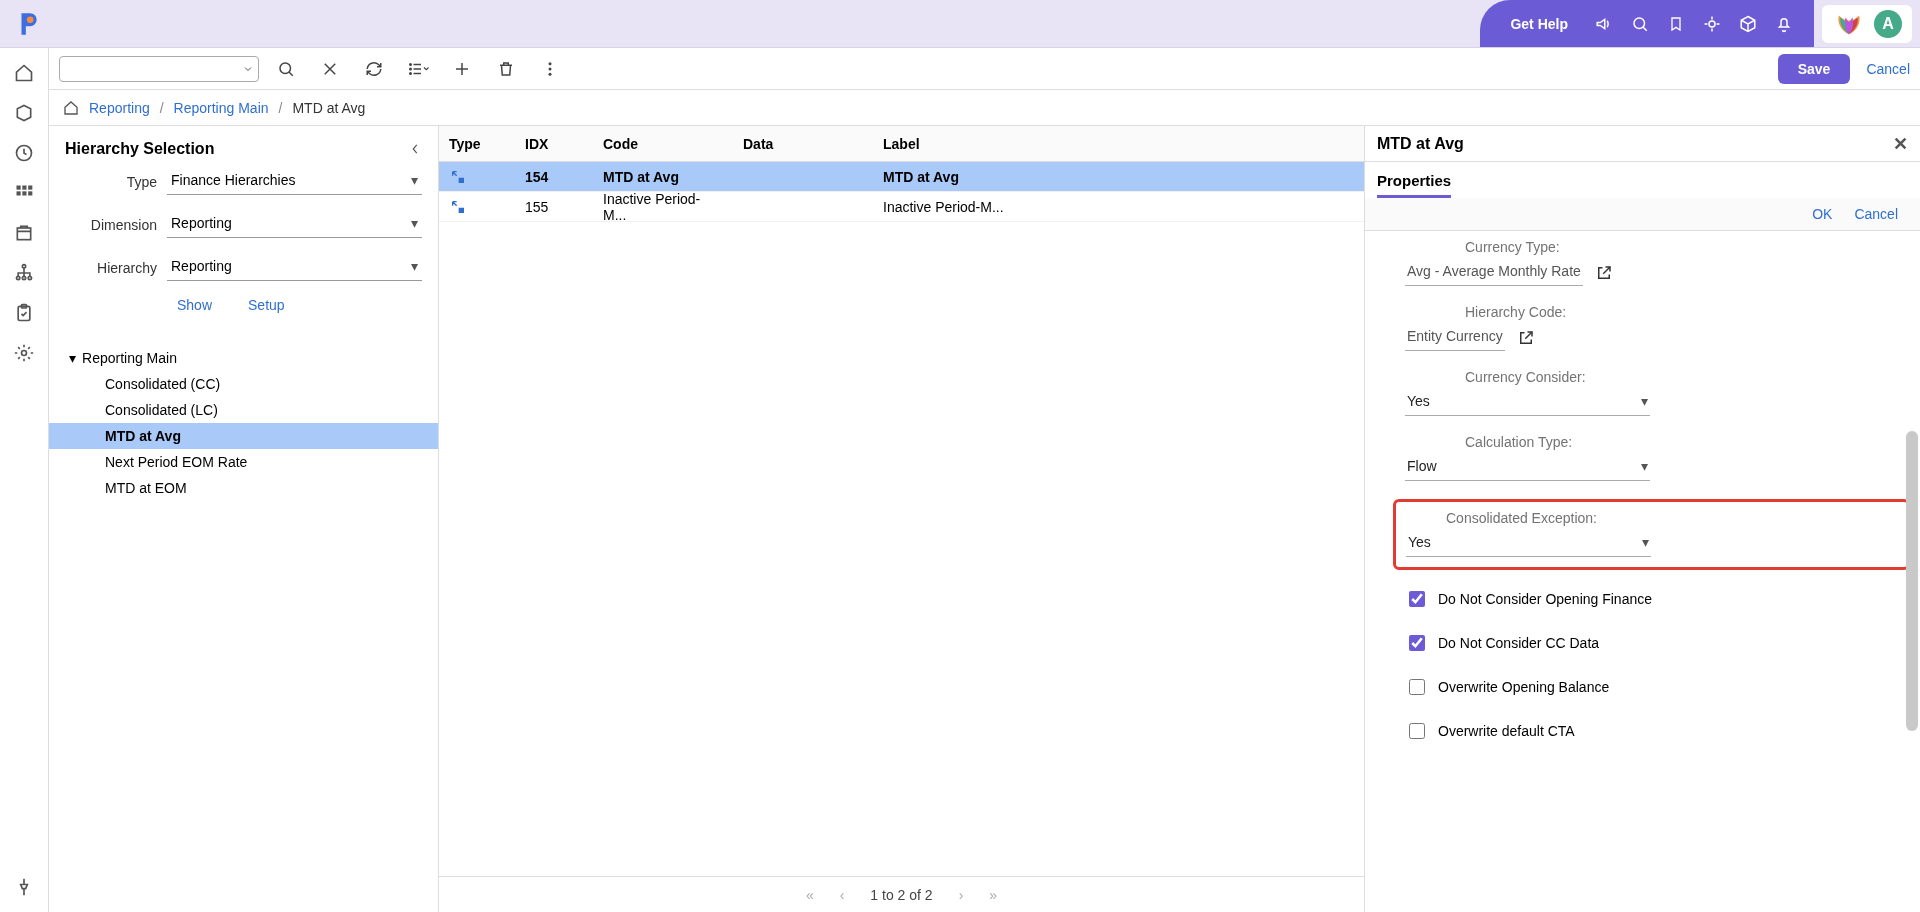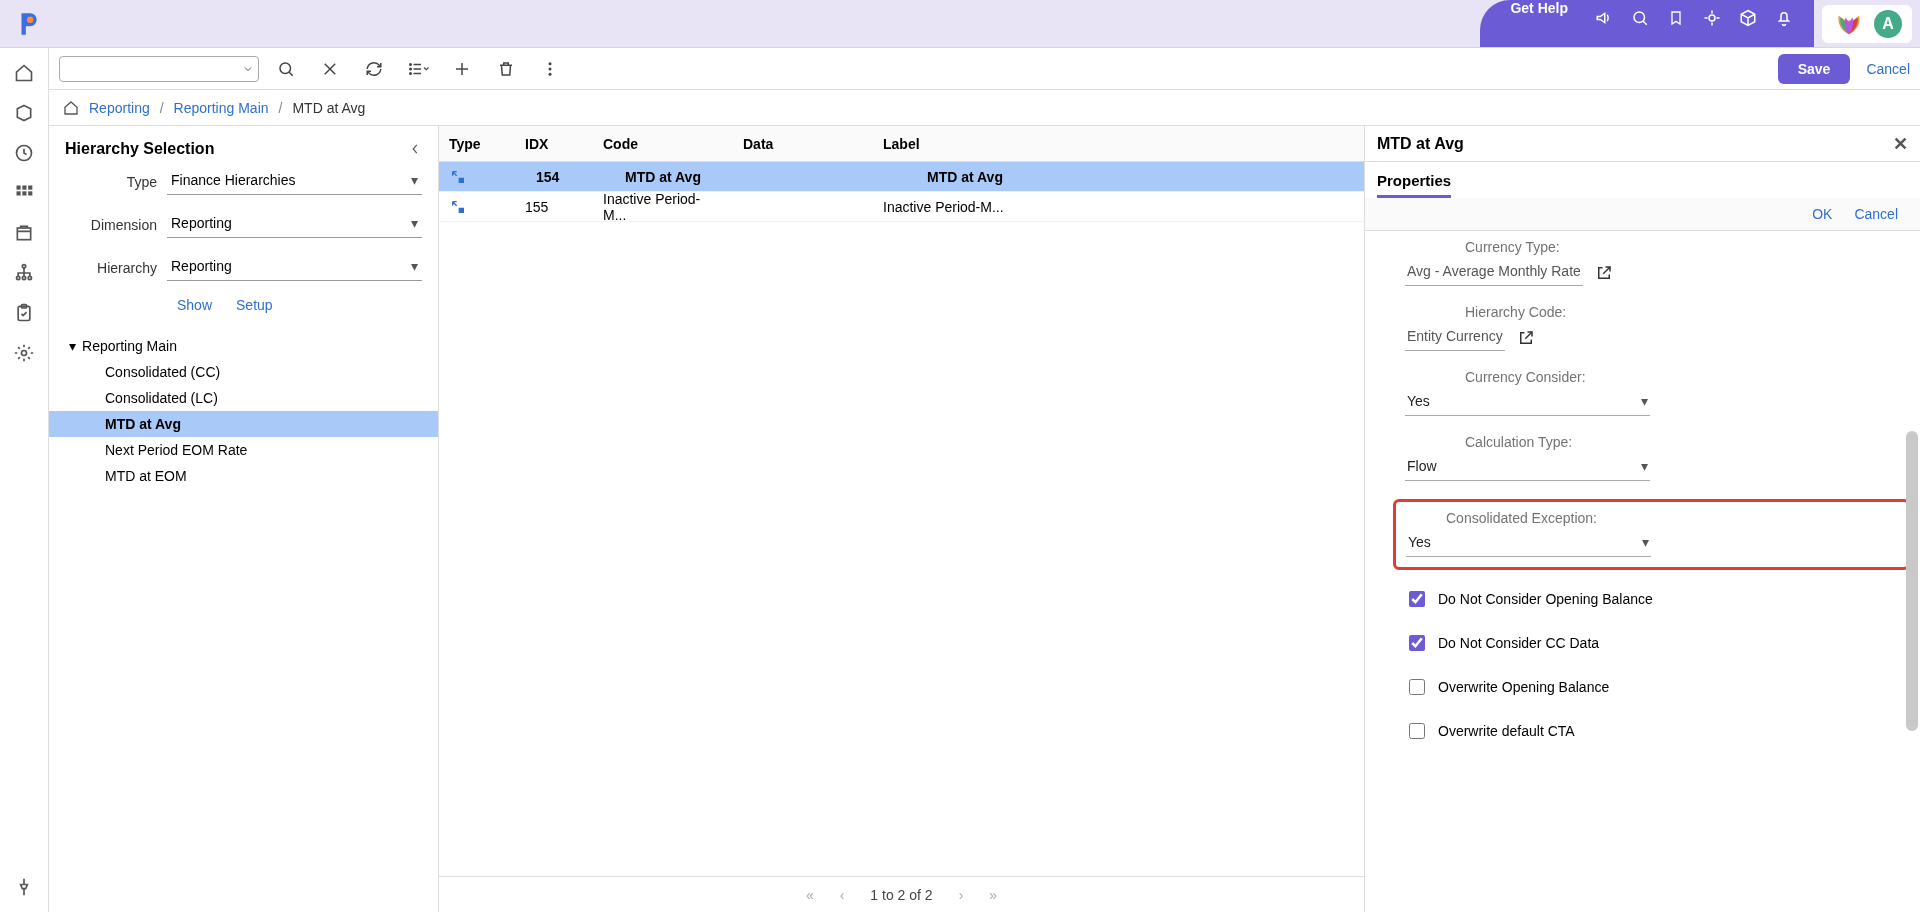--- a/index.html
+++ b/index.html
@@ -23,21 +23,21 @@
     border-bottom:1px solid #d9d3ea;
   }
   .brandbar .logo { width:40px; height:40px; display:flex; align-items:center; justify-content:center; margin-right:6px;}
   .brandbar .logo-svg { width:26px; height:26px; }
   .brandbar .spacer { flex:1; }
   .brandbar .right {
     display:flex; align-items:center; height:100%;
   }
   .brandbar .help-area {
     background:var(--purple); color:#fff; height:100%;
-    display:flex; align-items:flex-start; padding:0 12px 0 30px;
+    display:flex; align-items:center; padding:0 12px 0 30px;
     border-top-left-radius:30px; border-bottom-left-radius:0;
   }
   .brandbar .help-area .help-text { font-weight:600; font-size:14px; margin-right:18px; cursor:pointer; }
   .brandbar .help-area .icon-btn {
     width:36px; height:36px; display:flex; align-items:center; justify-content:center;
     cursor:pointer; border-radius:4px;
   }
   .brandbar .tail {
     display:flex; align-items:center; gap:8px; padding:0 10px;
     background:#fff; height:38px; border-radius:6px; margin-left:8px;
@@ -115,21 +115,21 @@
   .hier-title { font-weight:700; font-size:16px; padding:4px 16px 10px 16px; display:flex; align-items:center;}
   .hier-title .collapse { margin-left:auto; cursor:pointer; color:#555; }
   .hier-form { padding:0 16px; }
   .hier-row { display:flex; align-items:center; margin-bottom:16px; }
   .hier-row label { width:92px; text-align:right; margin-right:10px; font-size:14px; color:#333;}
   .hier-row .sel {
     flex:1; border:none; border-bottom:1px solid #999; padding:4px 4px 6px 4px;
     display:flex; align-items:center; font-size:14px; cursor:pointer;
   }
   .hier-row .sel .caret { margin-left:auto; color:#555; }
-  .hier-links { padding-left:112px; display:flex; gap:24px; font-size:14px; margin-bottom:14px;}
+  .hier-links { padding-left:112px; display:flex; gap:36px; font-size:14px; margin-bottom:26px;}
   .hier-links span { color:var(--blue-link); cursor:pointer; }
 
   .tree { font-size:14px; padding:6px 0; }
   .tree-node { padding:5px 16px 5px 20px; cursor:pointer; display:flex; align-items:center; }
   .tree-node.root { font-weight:400; }
   .tree-node.root .arrow { margin-right:6px; }
   .tree-node.child { padding-left:56px; }
   .tree-node.selected { background:var(--tree-sel); font-weight:700; }
 
   
@@ -141,21 +141,21 @@
   .c-type { width:76px; }
   .c-idx  { width:78px; }
   .c-code { width:140px; }
   .c-name { width:140px; }
   .c-label{ flex:1; }
   .grid-rows { flex:1; overflow:auto; }
   .grid-row {
     display:flex; height:30px; align-items:center; font-size:14px;
     border-bottom:1px solid #f1f1f1; cursor:pointer;
   }
-  .grid-row.selected { background:var(--row-sel); font-weight:700;gap:11px; }
+  .grid-row.selected { background:var(--row-sel); font-weight:700; }
   .grid-row .type-icon { color:var(--blue-link); }
   .grid-pager {
     height:36px; border-top:1px solid var(--border-light);
     display:flex; align-items:center; justify-content:center; gap:26px; font-size:14px; color:#444;
   }
   .grid-pager .pg { color:#aaa; cursor:pointer; }
 
   
   .props-head {
     height:36px; display:flex; align-items:center; padding:0 12px;
@@ -558,21 +558,21 @@
           <div class="prop-label" style="padding-left:40px">Consolidated Exception:</div>
           <div class="prop-input sel">
             <span class="value dark">Yes</span>
             <span class="caret">▾</span>
           </div>
         </div>
 
         <div id="prop-checks">
             <div class="chk-row">
               <input type="checkbox" checked="" style="">
-              <span>Do Not Consider Opening Balance</span>
+              <span>Do Not Consider Opening Finance</span>
             </div>
             <div class="chk-row">
               <input type="checkbox" checked="" style="">
               <span>Do Not Consider CC Data</span>
             </div>
             <div class="chk-row">
               <input type="checkbox" style="">
               <span>Overwrite Opening Balance</span>
             </div>
             <div class="chk-row">

